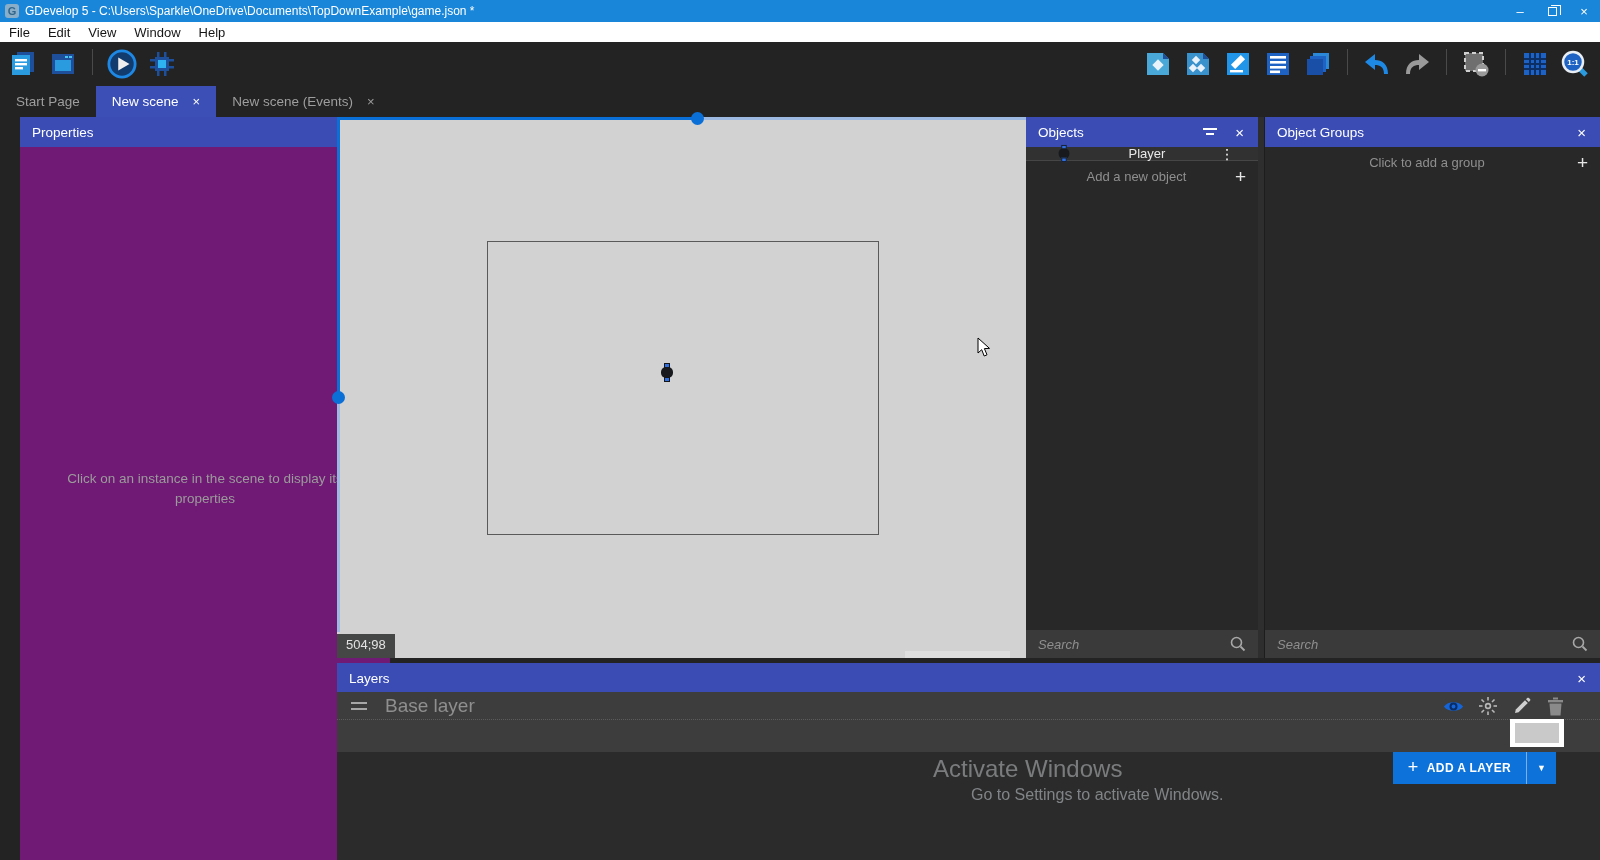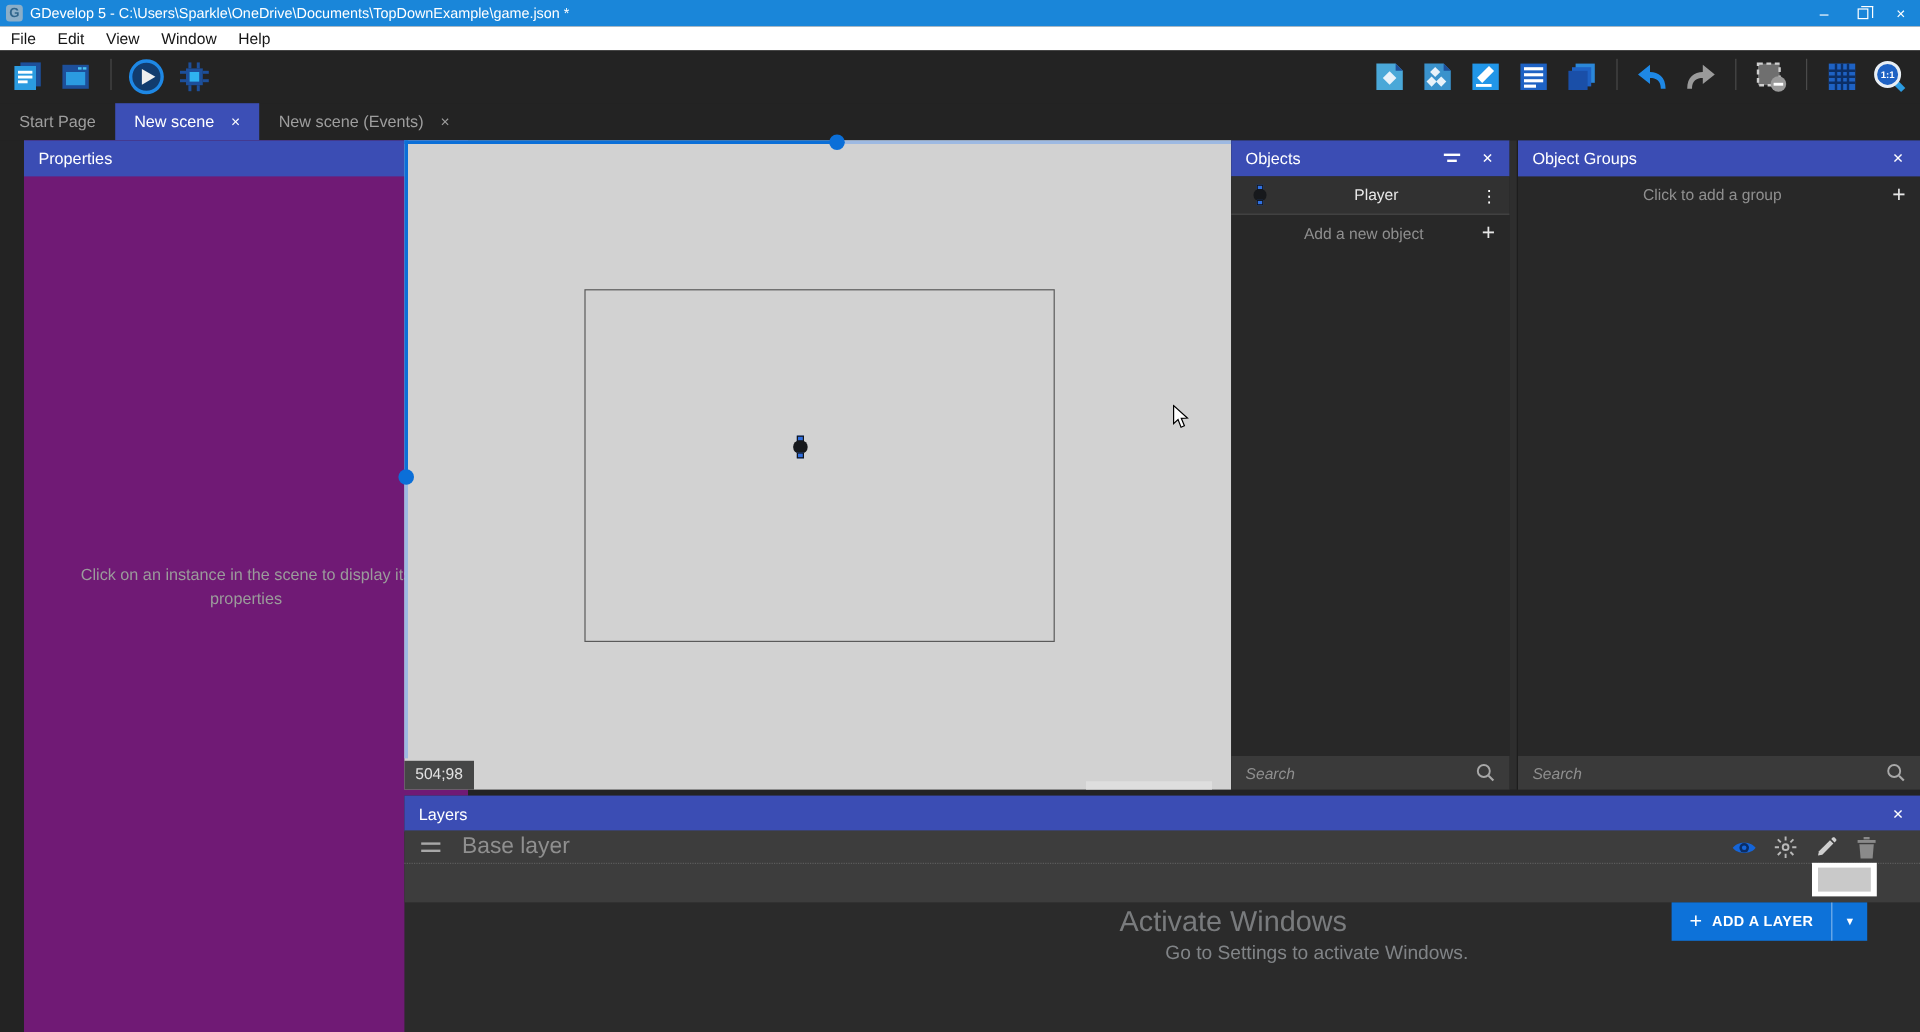--- a/index.html
+++ b/index.html
@@ -59,21 +59,21 @@
   .player-sprite { position:absolute; left:324px; top:246px; width:12px; height:19px; }
   .ps-top { position:absolute; top:0; left:3px; width:6px; height:5px; background:#2f6fe0; border:1px solid #14161a; }
   .ps-body { position:absolute; top:4px; left:0; width:12px; height:11px; background:#17191c; border-radius:5px; }
   .ps-bottom { position:absolute; bottom:0; left:3px; width:6px; height:5px; background:#2f6fe0; border:1px solid #14161a; }
   .coords-badge { position:absolute; left:0; top:517px; height:24px; background:rgba(62,64,64,.96); color:#e2e2e2; font-size:13px; padding:3px 9px; }
   .canvas-bottom-strip { position:absolute; left:568px; top:534px; width:105px; height:7px; background:#dedede; }
   .mouse-cursor { position:absolute; left:640px; top:220px; }
 
   
   .objects-panel { position:absolute; left:1026px; top:0; width:232px; height:541px; background:#282828; }
-  .obj-row { height:32px; background:#313131; display:flex; align-items:center; border-bottom:1px solid #464646; color:#e8e8e8; font-size:13px; padding:0 6px; }
+  .obj-row { height:14px; background:#313131; display:flex; align-items:center; border-bottom:1px solid #464646; color:#e8e8e8; font-size:13px; padding:0 20px; }
   .obj-row .obj-thumb { margin:0 8px 0 12px; transform:scale(.9); }
   .obj-row .obj-name { flex:1; text-align:center; }
   .obj-row .obj-menu { color:#fff; font-size:14px; padding:0 4px; }
   .add-row { height:31px; display:flex; align-items:center; color:#8f8f8f; font-size:13px; padding:0 12px; }
   .add-row .add-label { flex:1; text-align:center; }
   .add-row .add-plus { color:#e6e6e6; font-size:19px; font-weight:300; }
   .panel-divider { position:absolute; left:1258px; top:0; width:7px; height:541px; background:#2e2e2e; border-right:1px solid #1d1d1d; }
 
   
   .groups-panel { position:absolute; left:1265px; top:0; width:335px; height:541px; background:#282828; }

